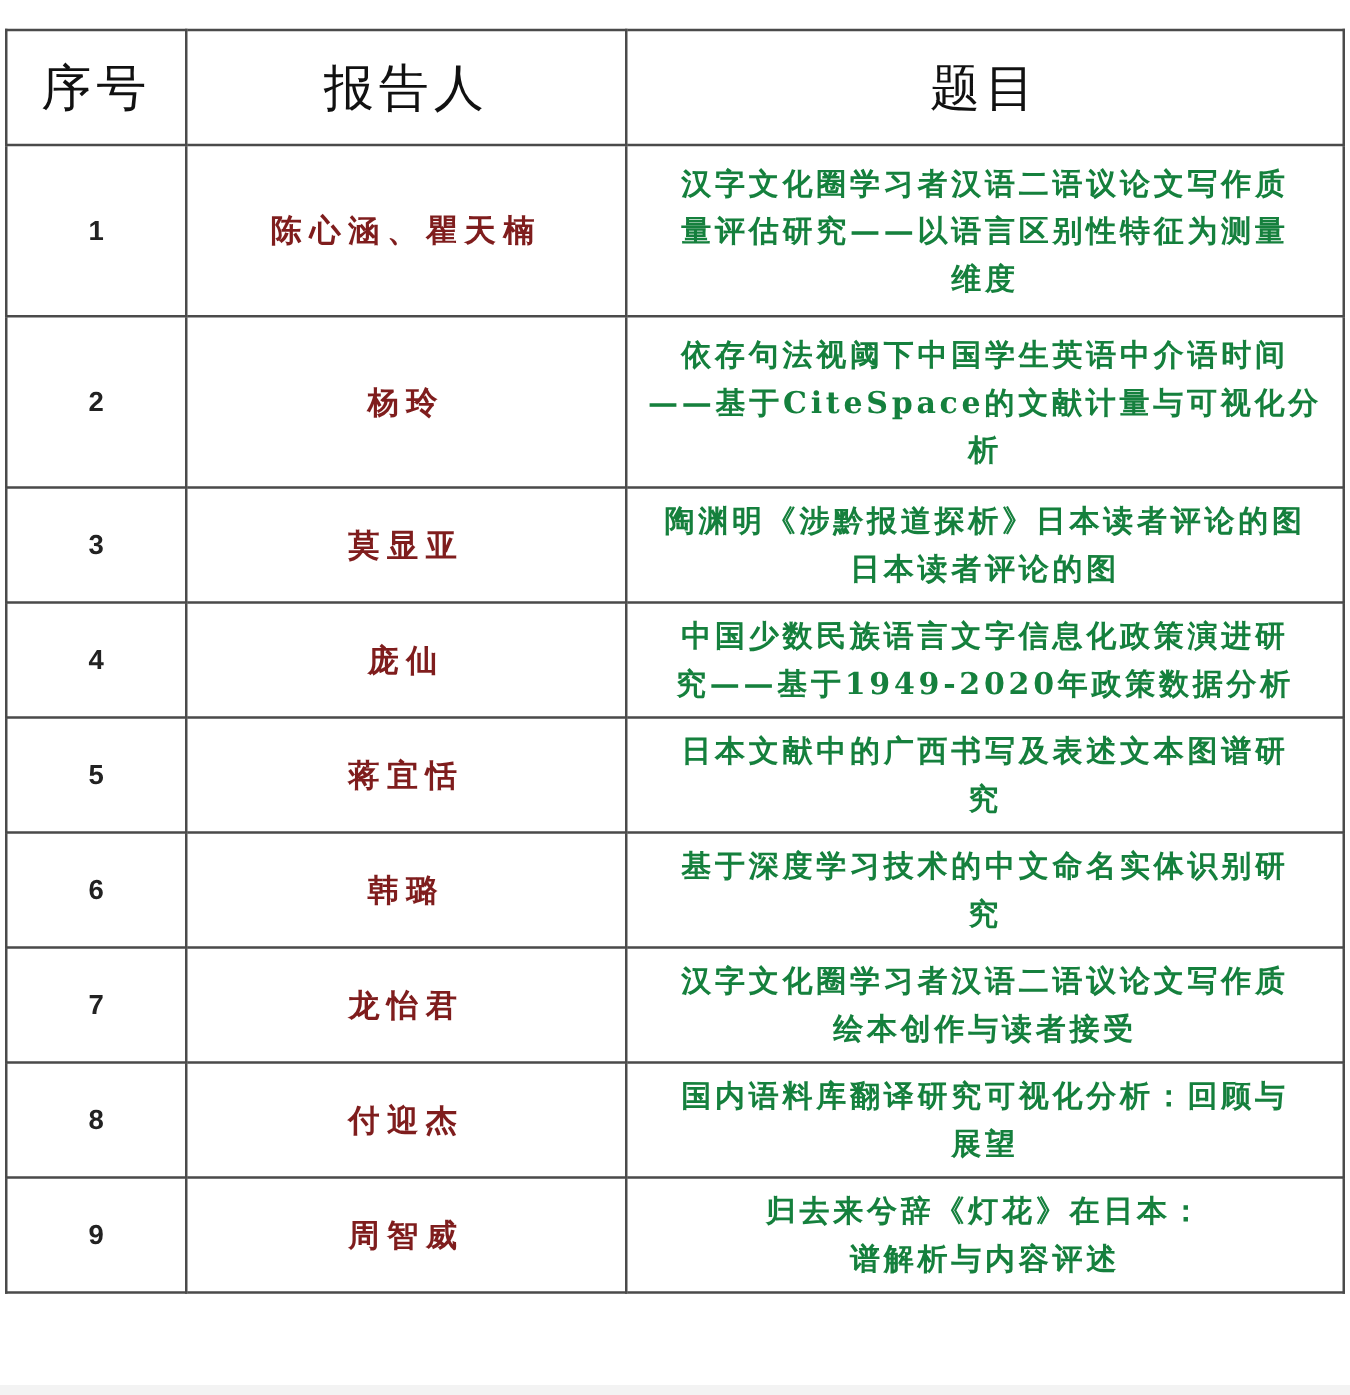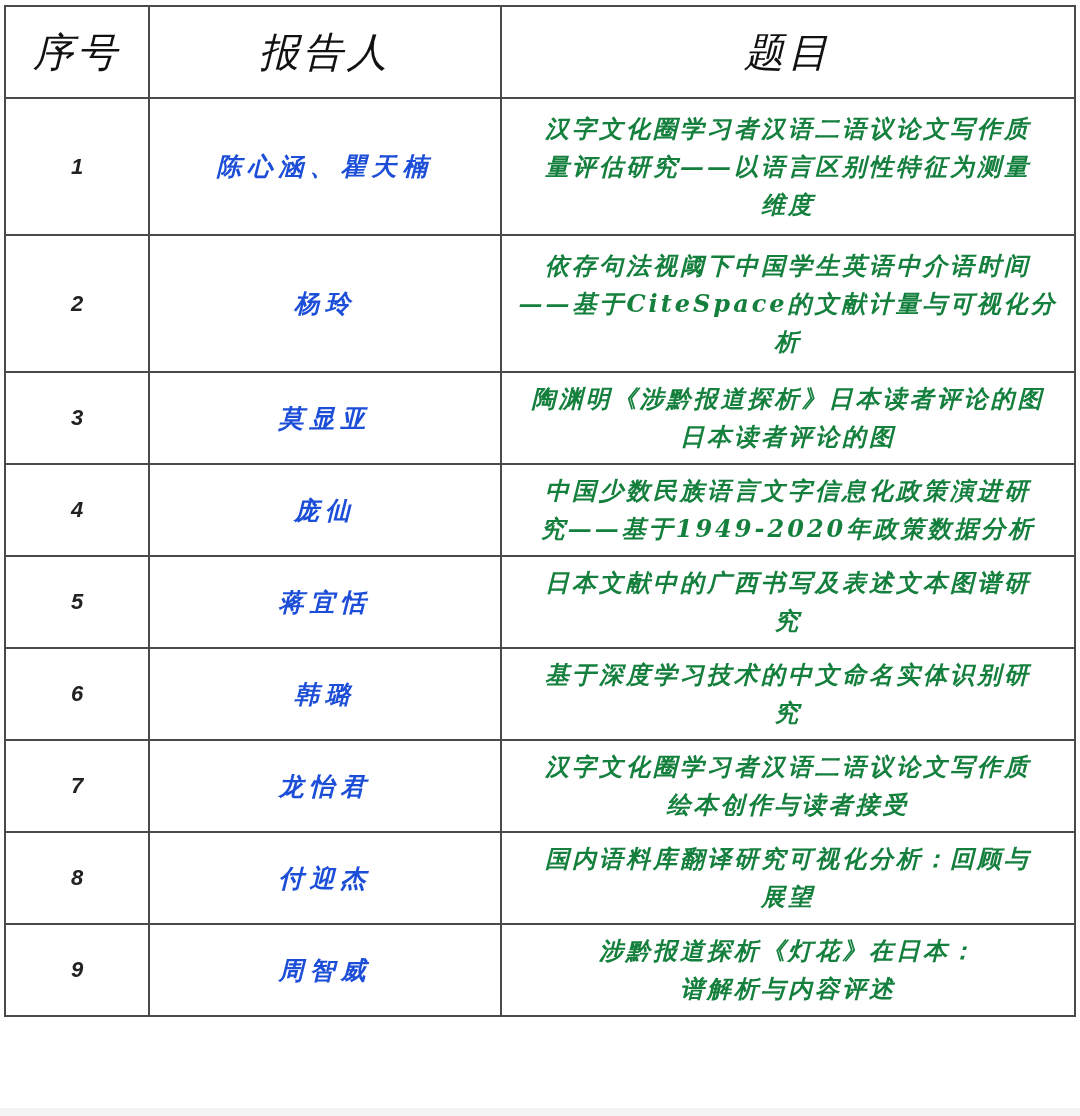--- a/index.html
+++ b/index.html
@@ -19,25 +19,24 @@
       position: absolute;
       left: 0;
       top: 1108px;
       width: 1080px;
       height: 8px;
       background: #f3f3f3;
     }
     table.schedule {
       position: absolute;
       left: 4px;
-      top: 5px;
+      top: 23px;
       width: 1070px;
       border-collapse: collapse;
       table-layout: fixed;
-      font-style: italic;
     }
     table.schedule td, table.schedule th {
       border: 2px solid #4a4a4a;
       text-align: center;
       vertical-align: middle;
       padding: 0;
       box-sizing: border-box;
     }
     col.c-no { width: 144px; }
     col.c-name { width: 352px; }
@@ -55,21 +54,21 @@
       font-family: "Liberation Sans", "DejaVu Sans", sans-serif;
       font-weight: bold;
       font-size: 22px;
       color: #222;
     }
     td.name-cell {
       font-family: "DejaVu Serif", "Liberation Serif", serif;
       font-weight: bold;
       font-size: 25px;
       letter-spacing: 6px;
-      color: #1d4ed8;
+      color: #7f1d1d;
     }
     td.title-cell {
       font-family: "DejaVu Serif", "Liberation Serif", serif;
       font-weight: bold;
       font-size: 24px;
       line-height: 38px;
       letter-spacing: 3px;
       color: #15803d;
       padding: 0 12px;
     }
@@ -162,18 +161,18 @@
       <td class="name-cell">付迎杰</td>
       <td class="title-cell">
         <span class="line">国内语料库翻译研究可视化分析：回顾与</span>
         <span class="line">展望</span>
       </td>
     </tr>
     <tr class="r-mid">
       <td class="no-cell">9</td>
       <td class="name-cell">周智威</td>
       <td class="title-cell">
-        <span class="line">涉黔报道探析《灯花》在日本：</span>
+        <span class="line">归去来兮辞《灯花》在日本：</span>
         <span class="line">谱解析与内容评述</span>
       </td>
     </tr>
   </tbody>
 </table>
 
 </body></html>

